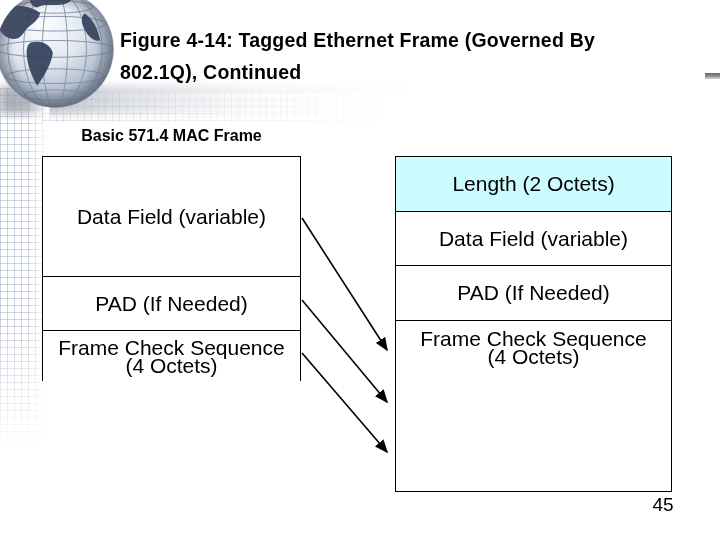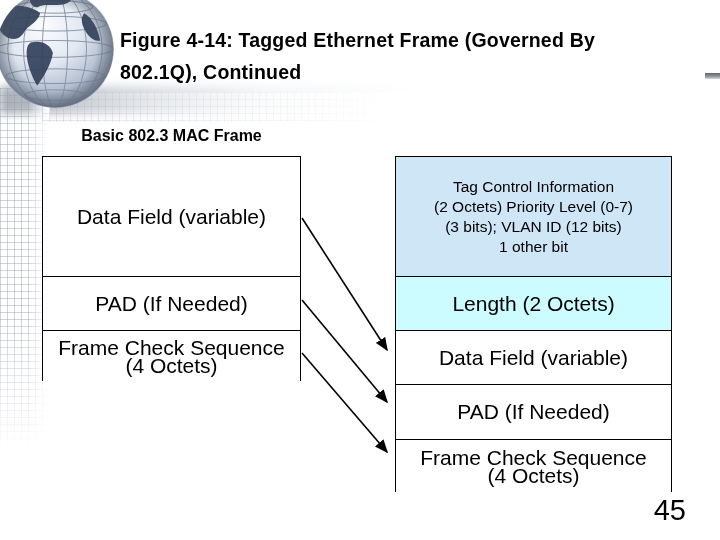--- a/index.html
+++ b/index.html
@@ -58,22 +58,22 @@
   .cell + .cell{border-top:1.5px solid #000;}
   .h119{height:119px;} .h54{height:54px;} .h52{height:52px;} .h55{height:55px;}
   .frame-box.left .cell{flex:none;}
   .frame-box.right .cell{flex:none;}
   .bg-tag{background:#cfe6f7;}
   .bg-length{background:#ccfcff;}
   .tag-cell{line-height:20px;font-size:15.5px;}
   
   .arrows{position:absolute;left:0;top:0;width:720px;height:540px;z-index:4;pointer-events:none;}
   
-  .page-number{position:absolute;left:640px;top:494px;width:46px;text-align:right;
-    font-size:29px;z-index:3;}
+  .page-number{position:absolute;left:640px;top:494px;width:46px;text-align:center;
+    font-size:19px;z-index:3;}
 </style>
 </head>
 <body>
 
 <div class="slide">
 
   <div class="grad-band"></div>
   <div class="grid-pattern"></div>
   <div class="band-grid"></div>
   <div class="accent-dash"></div>
@@ -112,34 +112,30 @@
         <path d="M37,52 C47,49 56,54 58,62 C56,74 49,85 43,93 C38,85 33,72 33,62 C33,57 34,54 37,52 Z"></path>
         <path d="M88,24 C96,29 101,39 103,50 C97,52 90,45 87,37 C85,32 85,27 88,24 Z"></path>
       </g>
       <circle cx="60" cy="58" r="56" fill="url(#shadow)"></circle>
     </g>
   </svg>
 
   <div class="title">Figure 4-14: Tagged Ethernet Frame (Governed By
 802.1Q), Continued</div>
 
-  <div class="col-header left">Basic 802.3 MAC Frame</div>
+  <div class="col-header left">Basic 571.4 MAC Frame</div>
 
   <div class="frame-box left">
     <div class="cell h119">Data Field (variable)</div>
     <div class="cell h54">PAD (If Needed)</div>
     <div class="cell h52">Frame Check Sequence
 (4 Octets)</div>
   </div>
 
   <div class="frame-box right">
-    <div class="cell h119 bg-tag tag-cell">Tag Control Information
-(2 Octets) Priority Level (0-7)
-(3 bits); VLAN ID (12 bits)
-1 other bit</div>
     <div class="cell h54 bg-length">Length (2 Octets)</div>
     <div class="cell h54">Data Field (variable)</div>
     <div class="cell h55">PAD (If Needed)</div>
     <div class="cell h54">Frame Check Sequence
 (4 Octets)</div>
   </div>
 
   <svg class="arrows" viewBox="0 0 720 540" aria-hidden="true">
     <defs>
       <marker id="ah" markerWidth="9" markerHeight="7" refX="7.5" refY="3.5" orient="auto">

